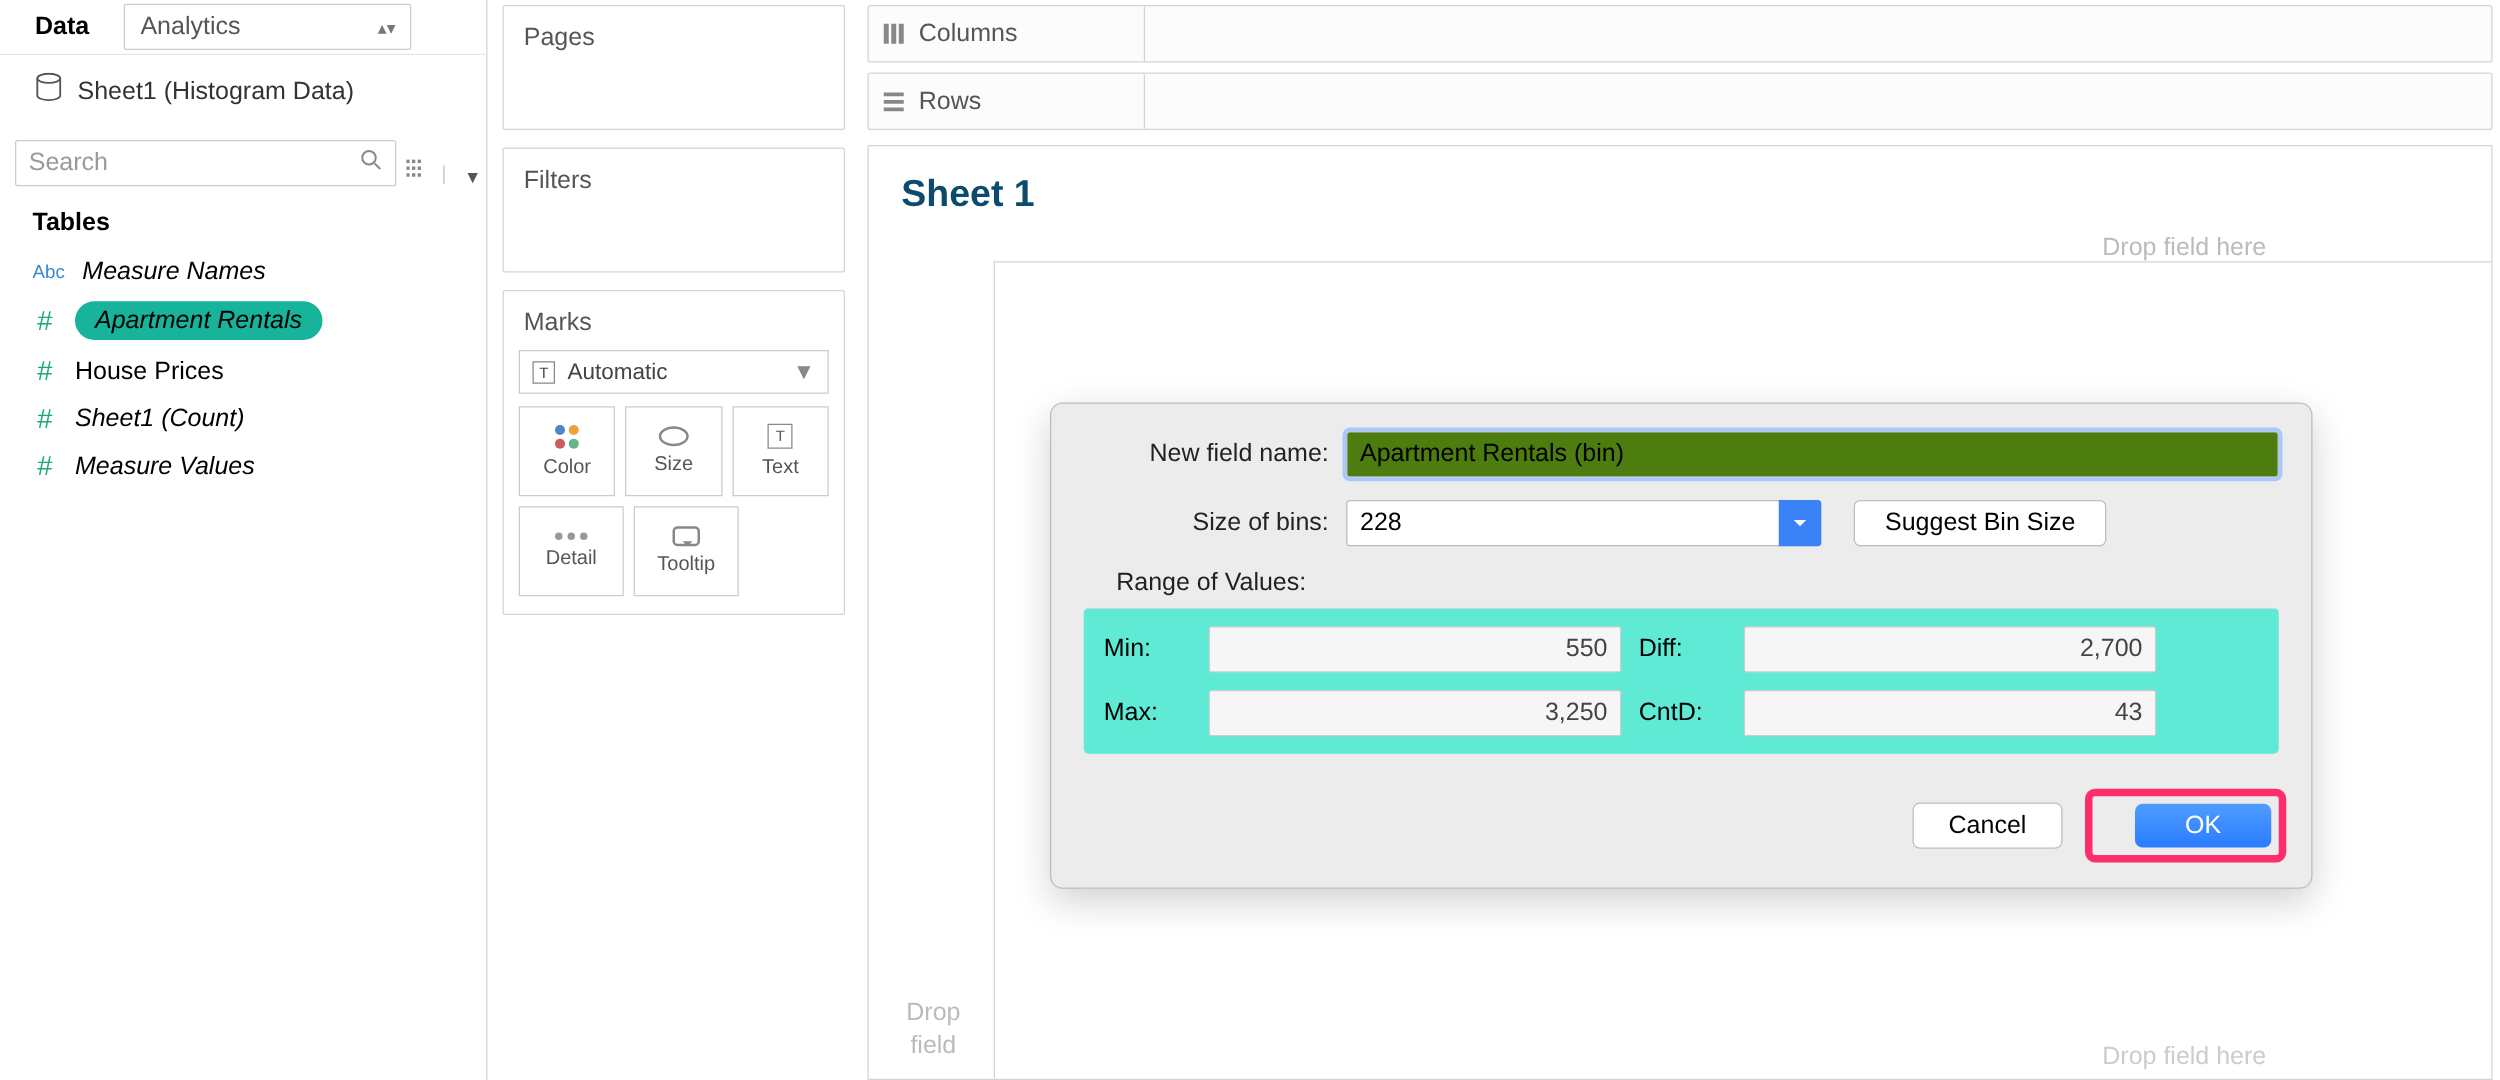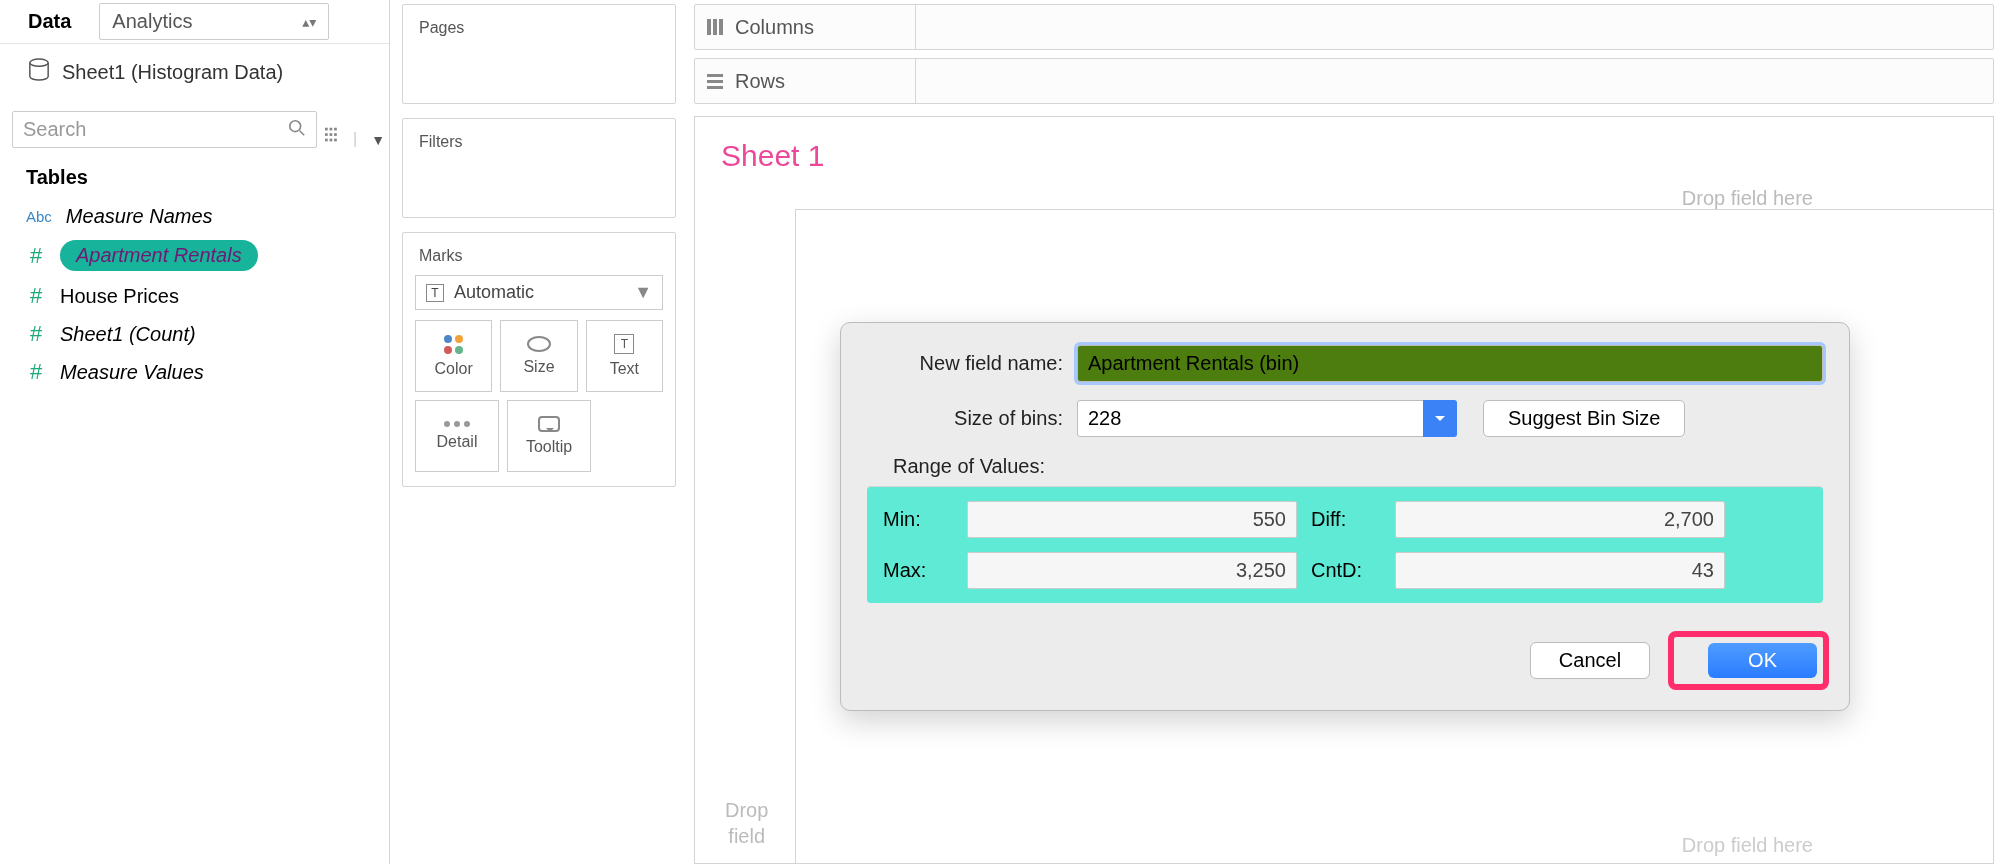--- a/index.html
+++ b/index.html
@@ -21,47 +21,47 @@
 .search-box input::placeholder { color:#999; }
 .search-icn svg { width:18px; height:18px; }
 .view-icn svg { width:20px; height:18px; }
 .arrow-dn { font-size:14px; color:#555; padding:0 6px; }
 
 .tables-heading { font-size:20px; font-weight:700; padding:8px 26px 10px; }
 
 .field-row { display:flex; align-items:center; gap:14px; padding:6px 26px; font-size:20px; }
 .type-abc { color:#3a88c7; font-size:15px; }
 .type-hash { color:#1fa87a; font-size:22px; font-weight:400; width:20px; text-align:center; }
-.pill { background:#17b39a; color:#701a75; border-radius:18px; padding:4px 16px; font-style:italic; }
+.pill { background:#17b39a; color:#000000; border-radius:18px; padding:4px 16px; font-style:italic; }
 .italic { font-style: italic; }
 
 
 .mid-panel { position:absolute; left:398px; top:0; width:282px; }
 .shelf { border:1px solid #d4d4d4; border-radius:2px; margin:4px 4px 14px 4px; background:#fff; }
-.shelf-label { font-size:16px; color:#555; padding:14px 16px; }
+.shelf-label { font-size:20px; color:#555; padding:14px 16px; }
 .pages { height:100px; }
 .filters { height:100px; }
 .marks { padding-bottom:14px; }
 .marks .shelf-label { padding-bottom:10px; }
 .mark-type { display:flex; align-items:center; justify-content:space-between; border:1px solid #ccc; margin:0 12px 10px; padding:6px 10px; font-size:18px; color:#444; }
 .mark-type-left { display:flex; align-items:center; gap:10px; }
 .tbox { border:1px solid #888; width:18px; height:18px; display:flex; align-items:center; justify-content:center; font-size:12px;}
 .mark-grid { display:flex; gap:8px; padding:0 12px 8px; }
 .mark-btn { border:1px solid #ccc; width:84px; height:72px; display:flex; flex-direction:column; align-items:center; justify-content:center; gap:6px; font-size:16px; color:#555; }
 .mark-grid-2 { display:flex; gap:8px; padding:0 12px; }
 
 
 .col-row-wrap { position:absolute; left:690px; top:0; right:0; }
 .shelf-bar { display:flex; align-items:center; border:1px solid #d4d4d4; border-radius:2px; margin:4px 6px 8px 4px; height:46px; background:#fcfcfc; }
 .shelf-bar .icon-area { width:40px; display:flex; justify-content:center; color:#777; }
 .shelf-bar .bar-label { font-size:20px; color:#555; width:180px; }
 .shelf-bar .divider { width:1px; height:100%; background:#d4d4d4; }
 
 .canvas { position:absolute; left:694px; top:116px; right:6px; bottom:0; border:1px solid #d4d4d4; background:#fff; }
-.sheet-title { font-size:30px; font-weight:400; color:#ec4899; padding:22px 26px; }
+.sheet-title { font-size:30px; font-weight:700; color:#0c4a6e; padding:22px 26px; }
 .canvas-inner { position:absolute; left:100px; top:92px; right:0; bottom:0; border-left:1px solid #d4d4d4; border-top:1px solid #d4d4d4; }
 .drop-right { position:absolute; right:180px; top:70px; color:#bbb; font-size:20px; }
 .drop-right-btm { position:absolute; right:180px; bottom:6px; color:#ccc; font-size:20px; }
 .drop-left { position:absolute; left:30px; bottom:14px; text-align:center; color:#bbb; font-size:20px; line-height:1.3; }
 
 
 .dialog { position:absolute; left:840px; top:322px; width:1010px; background:#ececec; border:1px solid #bcbcbc; border-radius:10px; box-shadow: 0 10px 30px rgba(0,0,0,.18); }
 .titlebar { display:flex; align-items:center; height:40px; border-bottom:1px solid #d8d8d8; border-radius:10px 10px 0 0; background:#eee; position:relative; }
 .tl-controls { display:flex; gap:10px; padding:0 14px; }
 .tl-dot { width:16px; height:16px; border-radius:50%; }

